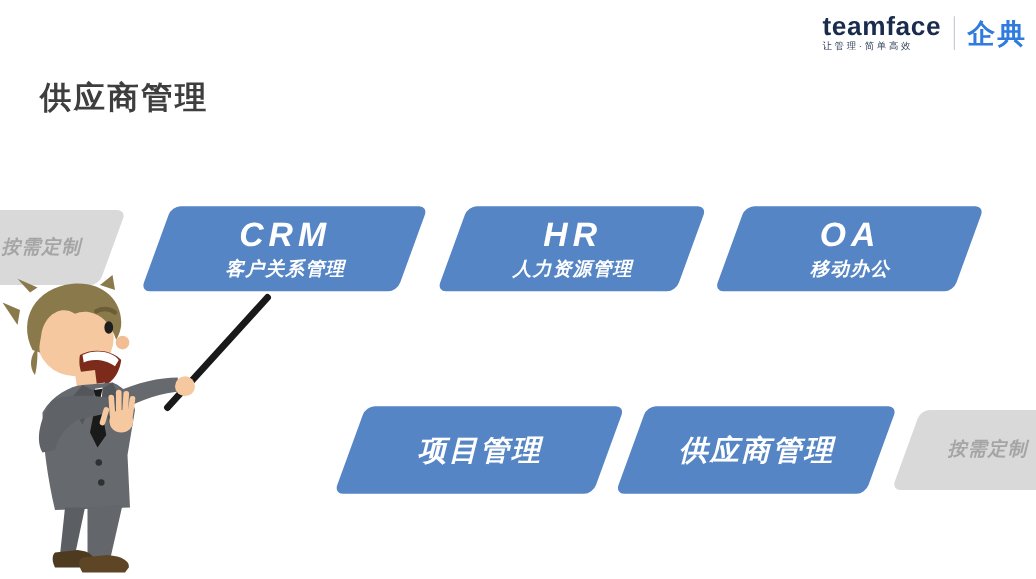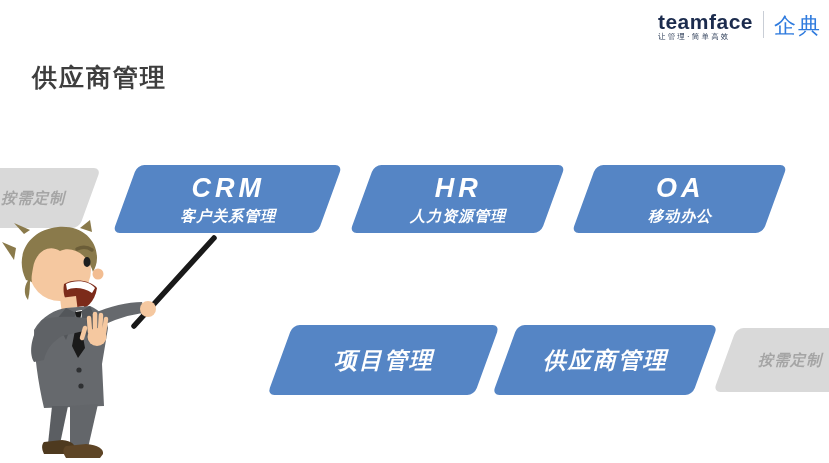--- a/index.html
+++ b/index.html
@@ -1,26 +1,26 @@
 <!DOCTYPE html>
 <html><head>
 <meta charset="utf-8">
 <style>
   html,body{margin:0;padding:0;}
   body{
     width:829px;height:463px;position:relative;overflow:hidden;background:#ffffff;
     font-family:"Liberation Sans","DejaVu Sans",sans-serif;
   }
   
-  .logo{position:absolute;top:11px;right:7px;display:flex;}
+  .logo{position:absolute;top:11px;right:7px;display:flex;align-items:center;}
   .logo-left{text-align:left;padding-right:10px;}
   .brand{font-size:21px;font-weight:800;color:#1B2B4D;letter-spacing:.5px;line-height:1;}
   .tagline{font-size:7.5px;color:#2A3A55;letter-spacing:2.2px;margin-top:0;white-space:nowrap;}
   .logo-divider{width:1px;height:27px;background:#C9CED6;}
-  .product{font-size:22px;font-weight:400;color:#2F7BDE;letter-spacing:2px;padding-left:10px;}
+  .product{font-size:22px;font-weight:700;color:#2F7BDE;letter-spacing:2px;padding-left:10px;}
   
   .heading{position:absolute;left:32px;top:44px;font-size:25px;font-weight:800;color:#3E3E3E;letter-spacing:2px;}
   
   .para{position:absolute;transform:skewX(-20deg);border-radius:7px;
         display:flex;align-items:center;justify-content:center;z-index:1;}
   .para .inner{transform:skewX(20deg);font-style:italic;text-align:center;color:#fff;font-weight:700;line-height:1.15;}
   .blue{background:#5585C5;}
   .grayshape{background:#D9D9D9;}
   .grayshape .inner{color:#A5A5A5;font-size:15px;letter-spacing:1px;}
   .app-title{font-size:27px;letter-spacing:4px;}

